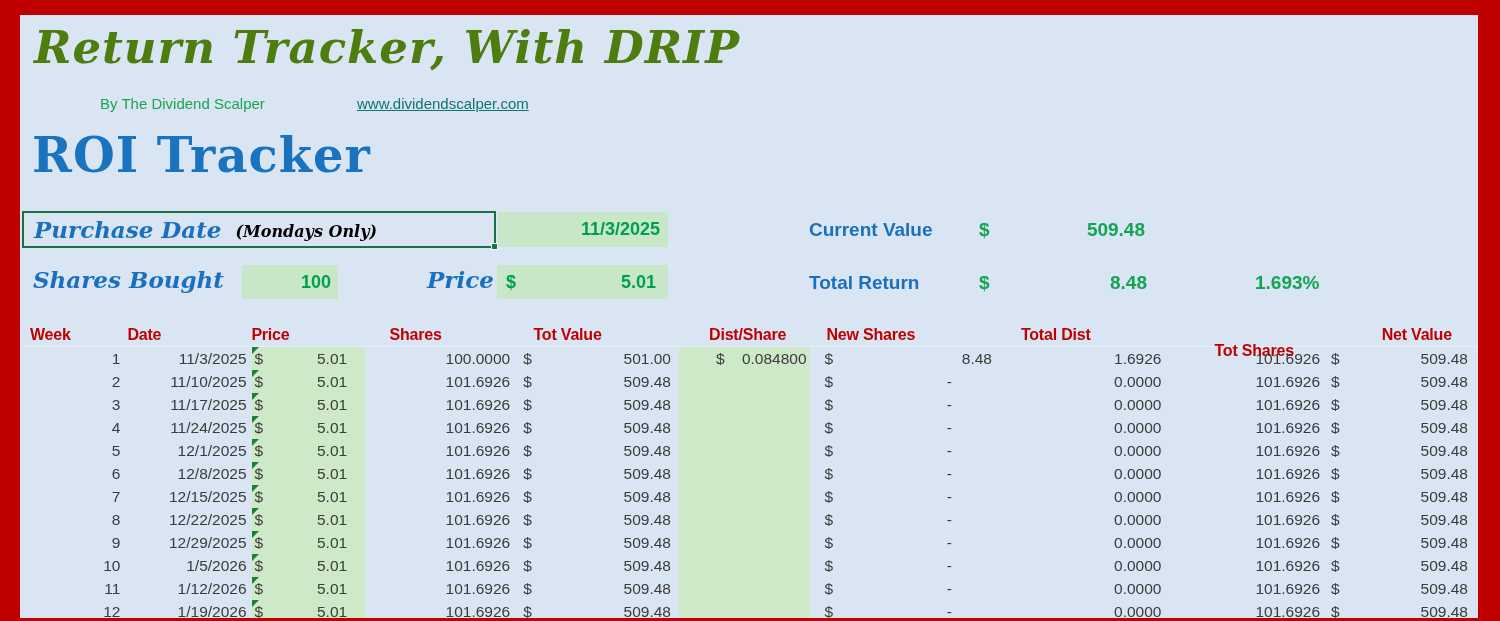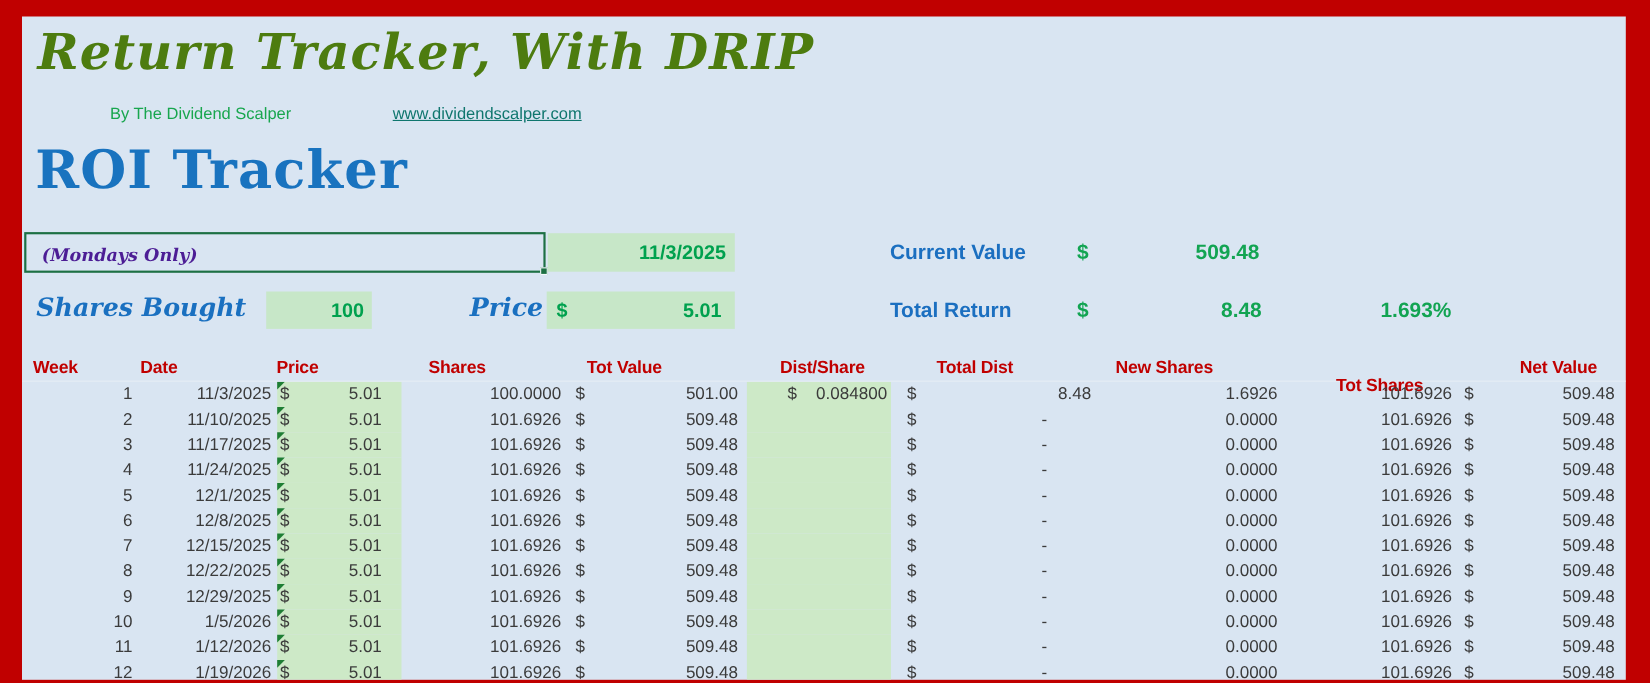--- a/index.html
+++ b/index.html
@@ -40,21 +40,21 @@
     position:absolute; right:-4px; bottom:-4px; width:7px; height:7px;
     background:#1d7044; border:1px solid #f4f8fb;
   }
   .lbl-serif {
     font-family:"DejaVu Serif", serif; font-style:italic; font-weight:bold;
     color:#1a70c0; font-size:23px; white-space:nowrap;
   }
   .sel-box .lbl-serif { padding-left:10px; }
   .note-serif {
     font-family:"DejaVu Serif", serif; font-style:italic; font-weight:bold;
-    color:#4c1d95; font-size:16px; margin-left:14px; padding-top:4px;
+    color:#000000; font-size:16px; margin-left:14px; padding-top:4px;
   }
 
   .green-cell {
     background:#c7e7c8; color:#00a14e; font-weight:bold; font-size:18px;
   }
   .date-cell { left:478px; top:197px; width:170px; height:35px; line-height:35px; text-align:right; padding-right:8px; }
   .shares-cell { left:222px; top:250px; width:96px; height:34px; line-height:34px; text-align:right; padding-right:7px; }
   .price-cell { left:477px; top:250px; width:171px; height:34px; line-height:34px; display:flex; justify-content:space-between; padding:0 12px 0 9px; }
 
   .shares-lbl { left:13px; top:251px; }
@@ -132,20 +132,21 @@
 <div class="page">
   <div class="canvas">
 
     <div class="abs main-title">Return Tracker, With DRIP</div>
     <div class="abs byline">By The Dividend Scalper</div>
     <div class="abs site-link">www.dividendscalper.com</div>
 
     <div class="abs roi-title">ROI Tracker</div>
 
     <div class="abs sel-box">
+      <span class="lbl-serif">Purchase Date</span>
       <span class="note-serif">(Mondays Only)</span>
       <span class="handle"></span>
     </div>
     <div class="abs green-cell date-cell">11/3/2025</div>
 
     <div class="abs sum-lbl cv-lbl">Current Value</div>
     <div class="abs sum-val cv-cur">$</div>
     <div class="abs sum-val cv-val">509.48</div>
 
     <div class="abs lbl-serif shares-lbl">Shares Bought</div>
@@ -161,22 +162,22 @@
     <div class="abs sum-val tr-val">8.48</div>
     <div class="abs sum-val tr-pct">1.693%</div>
 
     <div class="abs thead">
       <div class="c week h-week">Week</div>
       <div class="c date h-date">Date</div>
       <div class="c price h-price">Price</div>
       <div class="c shares h-shares">Shares</div>
       <div class="c totval h-totval">Tot Value</div>
       <div class="c dist h-dist">Dist/Share</div>
+      <div class="c newshares h-newshares">New Shares</div>
       <div class="c totdist h-totdist">Total Dist</div>
-      <div class="c newshares h-newshares">New Shares</div>
       <div class="c totshares h-totshares">Tot Shares</div>
       <div class="c netval h-netval">Net Value</div>
     </div>
 
     <div class="abs tbody">
   <div class="trow">
     <div class="c week num">1</div>
     <div class="c date num">11/3/2025</div>
     <div class="c price acct green-col">
       <span class="flag"></span>

